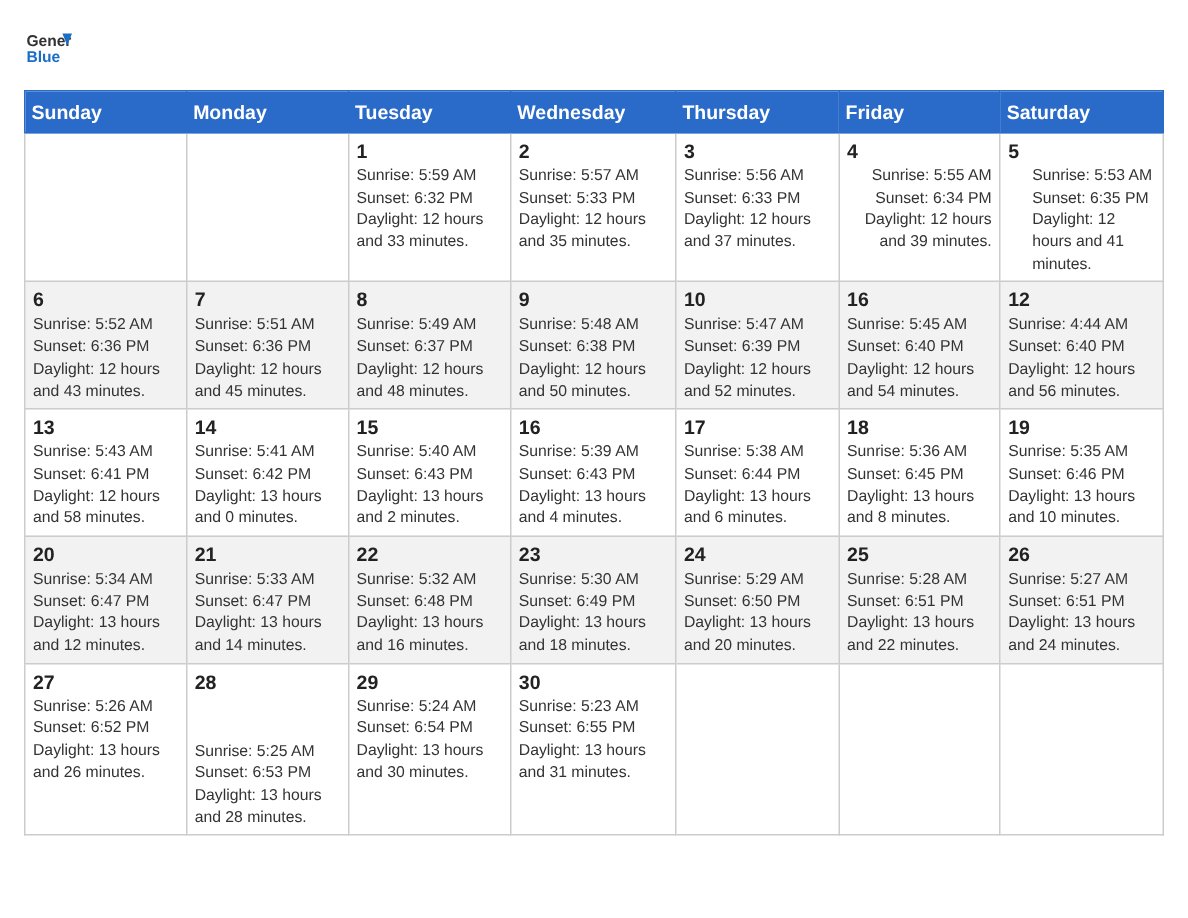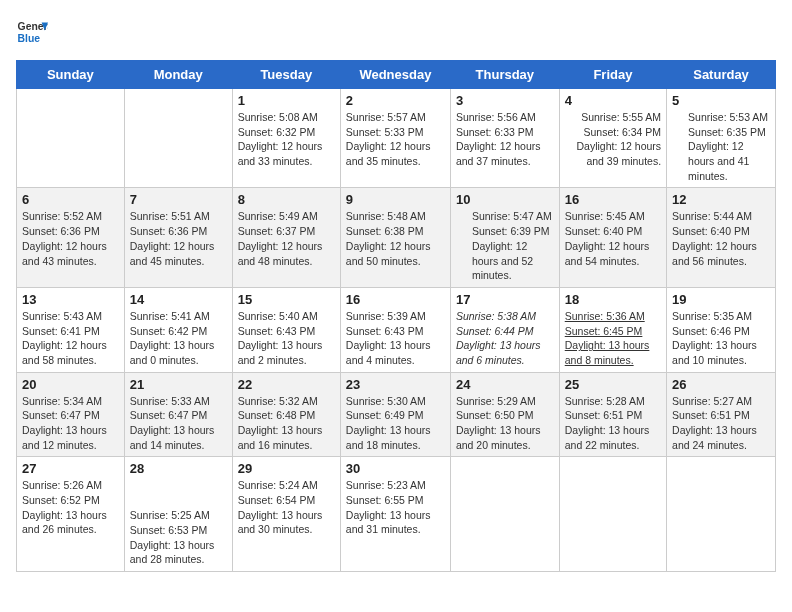--- a/index.html
+++ b/index.html
@@ -41,21 +41,21 @@
       width: 100%;
       border-collapse: collapse;
       border: 1px solid #ccc;
     }
     thead tr th {
       background-color: #2a6ac8;
       color: #fff;
       font-size: 13px;
       font-weight: bold;
       padding: 6px 4px;
-      text-align: center;
+      text-align: left;
       border: 1px solid #2a6ac8;
     }
     tbody tr td {
       vertical-align: top;
       border: 1px solid #ccc;
       padding: 4px 5px;
       width: 113px;
       min-height: 80px;
       font-size: 11px;
       color: #222;
@@ -107,21 +107,21 @@
         <th>Friday</th>
         <th>Saturday</th>
       </tr>
   </thead>
   <tbody id="calendar-body">
   <tr>
         <td class="empty-cell"></td>
         <td class="empty-cell"></td>
         <td>
           <span class="day-number">1</span>
-          <div class="cell-content" style="white-space: pre-line;">Sunrise: 5:08 AM
+          <div class="cell-content" style="white-space: pre-line;">Sunrise: 5:59 AM
 Sunset: 6:32 PM
 Daylight: 12 hours and 33 minutes.</div>
         </td>
         <td>
           <span class="day-number">2</span>
           <div class="cell-content" style="white-space: pre-line;">Sunrise: 5:57 AM
 Sunset: 5:33 PM
 Daylight: 12 hours and 35 minutes.</div>
         </td>
         <td>
@@ -163,33 +163,33 @@
 Daylight: 12 hours and 48 minutes.</div>
         </td>
         <td>
           <span class="day-number">9</span>
           <div class="cell-content" style="white-space: pre-line;">Sunrise: 5:48 AM
 Sunset: 6:38 PM
 Daylight: 12 hours and 50 minutes.</div>
         </td>
         <td>
           <span class="day-number">10</span>
-          <div class="cell-content" style="white-space: pre-line; margin-left: 16px;">Sunrise: 5:47 AM
+          <div class="cell-content" style="white-space: pre-line;">Sunrise: 5:47 AM
 Sunset: 6:39 PM
 Daylight: 12 hours and 52 minutes.</div>
         </td>
         <td>
           <span class="day-number">16</span>
           <div class="cell-content" style="white-space: pre-line;">Sunrise: 5:45 AM
 Sunset: 6:40 PM
 Daylight: 12 hours and 54 minutes.</div>
         </td>
         <td>
           <span class="day-number">12</span>
-          <div class="cell-content" style="white-space: pre-line;">Sunrise: 5:44 AM
+          <div class="cell-content" style="white-space: pre-line;">Sunrise: 4:44 AM
 Sunset: 6:40 PM
 Daylight: 12 hours and 56 minutes.</div>
         </td>
       </tr>
       <tr>
         <td>
           <span class="day-number">13</span>
           <div class="cell-content" style="white-space: pre-line;">Sunrise: 5:43 AM
 Sunset: 6:41 PM
 Daylight: 12 hours and 58 minutes.</div>
@@ -207,27 +207,27 @@
 Daylight: 13 hours and 2 minutes.</div>
         </td>
         <td>
           <span class="day-number">16</span>
           <div class="cell-content" style="white-space: pre-line;">Sunrise: 5:39 AM
 Sunset: 6:43 PM
 Daylight: 13 hours and 4 minutes.</div>
         </td>
         <td>
           <span class="day-number">17</span>
-          <div class="cell-content" style="white-space: pre-line; font-style: italic;">Sunrise: 5:38 AM
+          <div class="cell-content" style="white-space: pre-line;">Sunrise: 5:38 AM
 Sunset: 6:44 PM
 Daylight: 13 hours and 6 minutes.</div>
         </td>
         <td>
           <span class="day-number">18</span>
-          <div class="cell-content" style="white-space: pre-line; text-decoration: underline;">Sunrise: 5:36 AM
+          <div class="cell-content" style="white-space: pre-line;">Sunrise: 5:36 AM
 Sunset: 6:45 PM
 Daylight: 13 hours and 8 minutes.</div>
         </td>
         <td>
           <span class="day-number">19</span>
           <div class="cell-content" style="white-space: pre-line;">Sunrise: 5:35 AM
 Sunset: 6:46 PM
 Daylight: 13 hours and 10 minutes.</div>
         </td>
       </tr>

